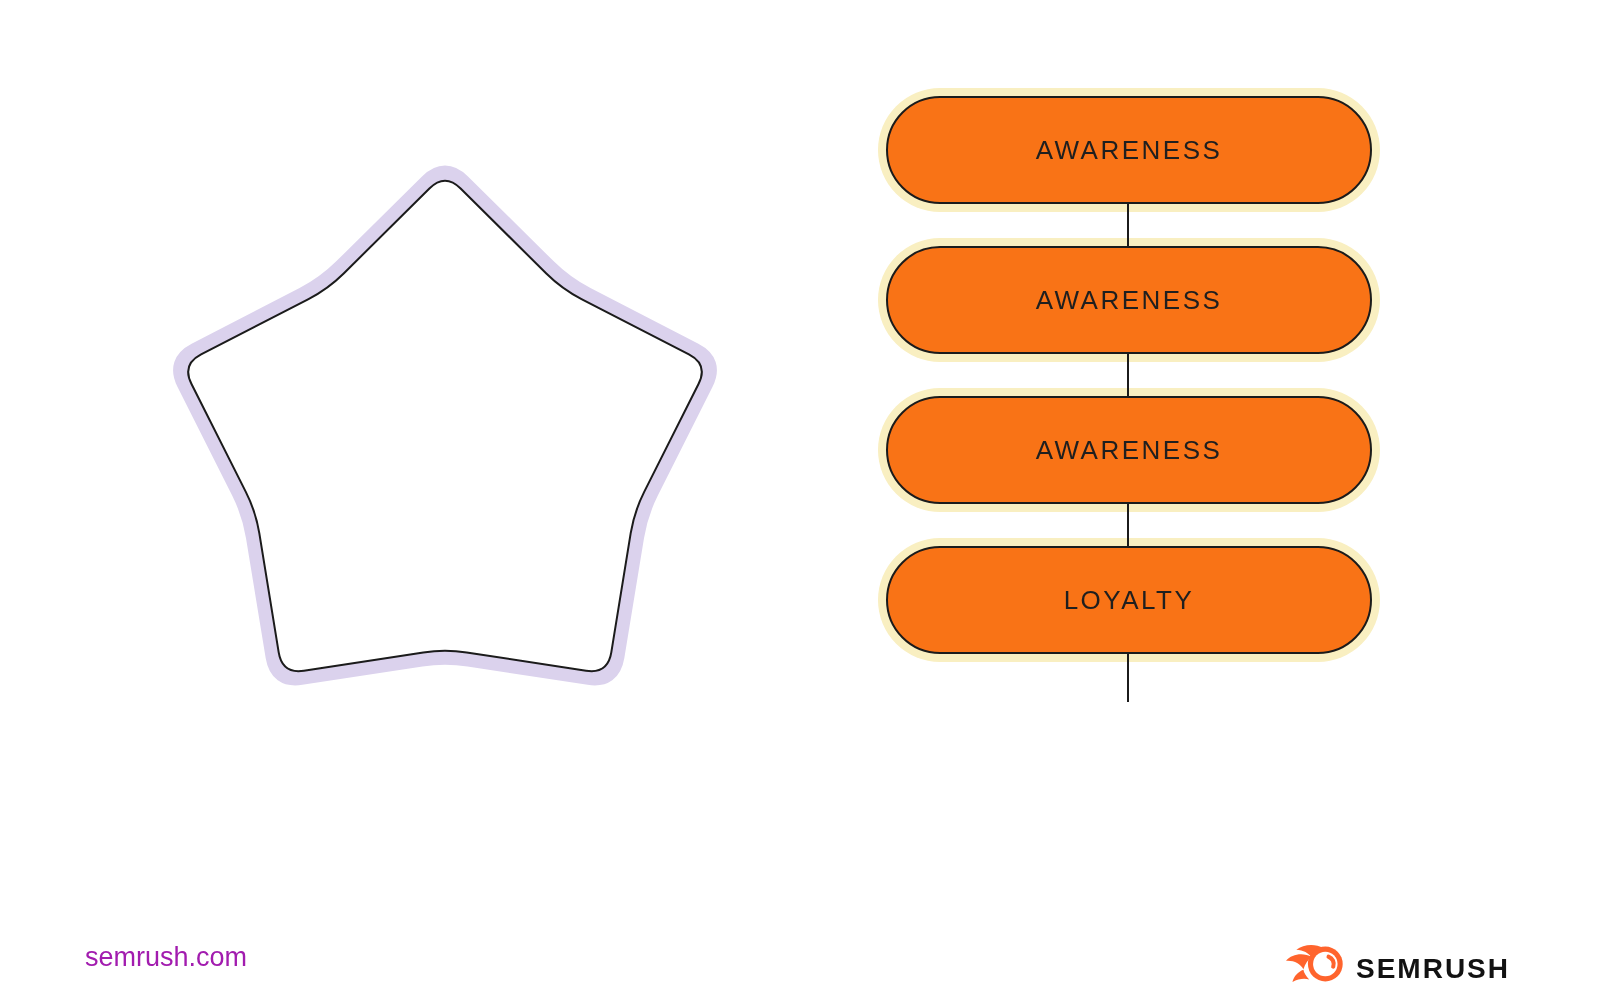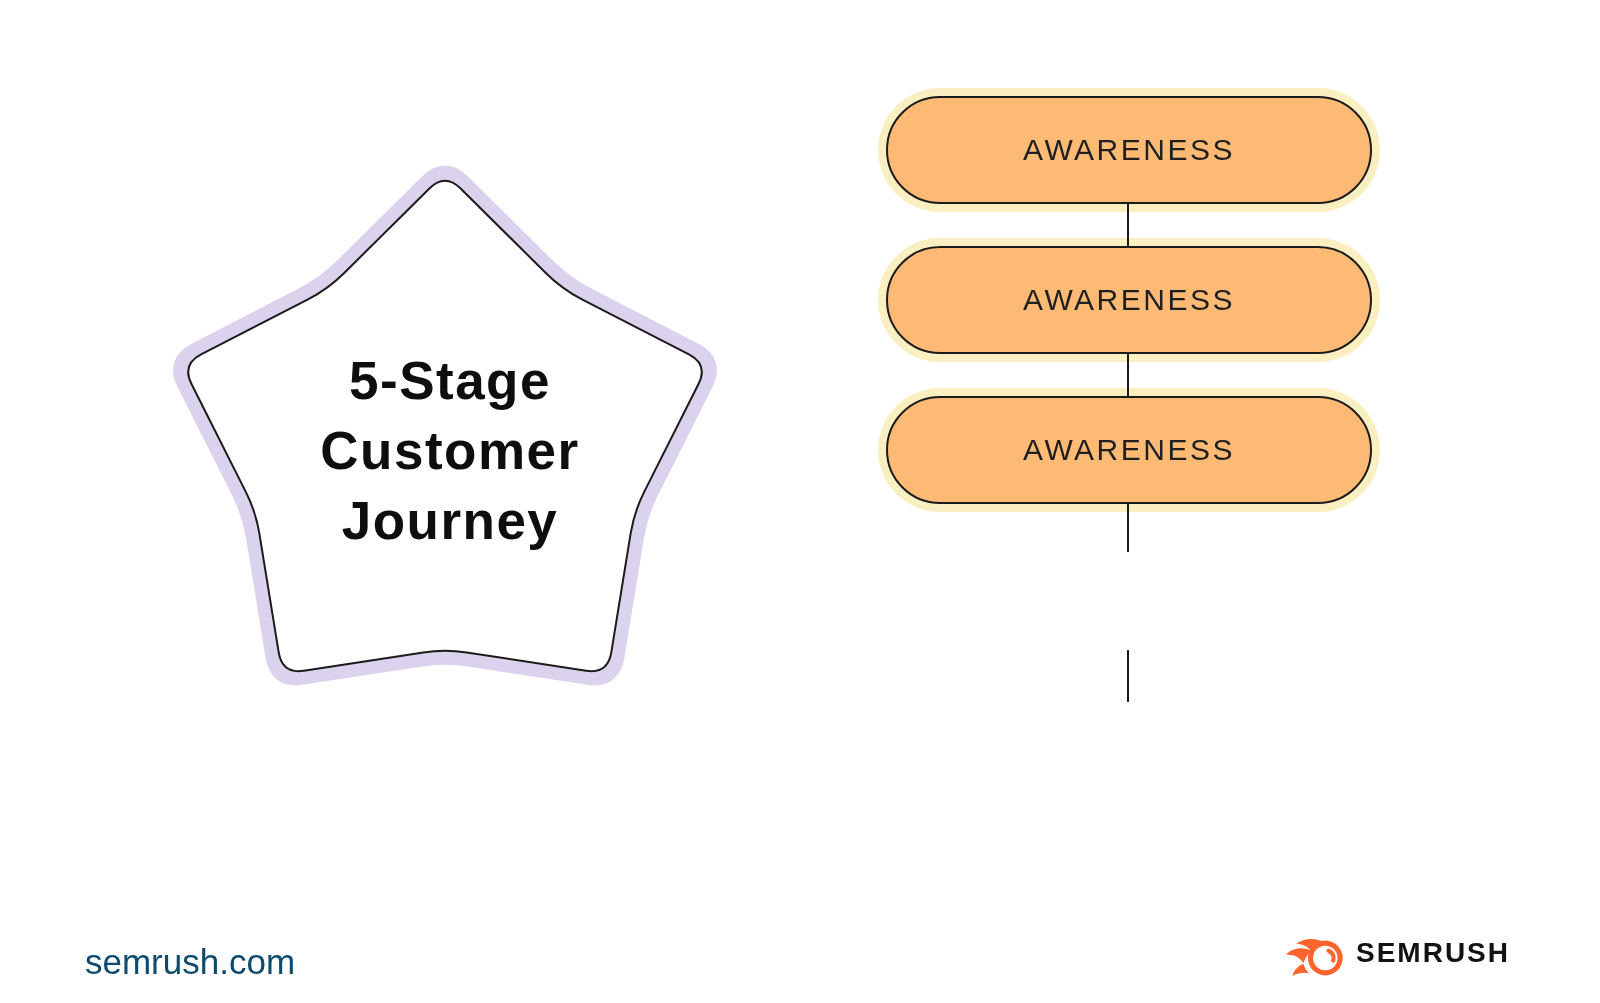--- a/index.html
+++ b/index.html
@@ -58,27 +58,27 @@
     background: var(--stage-halo, #F9EFC1);
     border-radius: 64px;
     padding: 8px;
     box-sizing: border-box;
   }
   .stage-inner {
     position: relative;
     z-index: 2;
     height: 108px;
     box-sizing: border-box;
-    background: #fdba74;
+    background: #f97316;
     border: 2px solid #1b1b1b;
     border-radius: 54px;
     display: flex;
     align-items: center;
     justify-content: center;
-    font-size: 30px;
+    font-size: 26px;
     font-weight: 400;
     letter-spacing: 2.5px;
     color: #1f1f1f;
   }
   .connector {
     position: absolute;
     left: 249px;
     width: 2px;
     height: 52px;
     background: #1b1b1b;
@@ -87,30 +87,30 @@
   .connector.c0 { top: 112px; }
   .connector.c1 { top: 262px; }
   .connector.c2 { top: 412px; }
   .connector.c3 { top: 562px; }
 
   
   .footer-site {
     position: absolute;
     left: 85px;
     top: 942px;
-    font-size: 35px;
-    color: #0c4a6e;
+    font-size: 27px;
+    color: #a21caf;
   }
   .brand {
     position: absolute;
     left: 1286px;
     top: 937px;
     height: 48px;
     display: flex;
-    align-items: flex-start;
+    align-items: flex-end;
     gap: 12px;
   }
   .brand-icon-svg {
     width: 58px;
     height: 42px;
     display: block;
   }
   .brand-word {
     font-size: 28px;
     font-weight: bold;
@@ -121,41 +121,39 @@
 </head>
 <body>
 
 <div class="canvas">
 
   <div class="star-block">
     <svg class="star-svg" viewBox="0 0 580 560" aria-hidden="true">
       <path fill="#ffffff" style="stroke: var(--star-halo, #DBD2ED);" stroke-width="16" stroke-linejoin="round" d="M267.9 31.9 Q285.0 15.0 302.1 31.9 L388.4 117.3 Q405.5 134.2 426.8 145.2 L534.7 200.9 Q556.1 211.9 545.3 233.4 L490.7 341.9 Q480.0 363.3 476.1 387.0 L456.4 506.9 Q452.5 530.6 428.8 526.9 L308.7 508.6 Q285.0 505.0 261.3 508.6 L141.2 526.9 Q117.5 530.6 113.6 506.9 L93.9 387.0 Q90.0 363.3 79.3 341.9 L24.7 233.4 Q13.9 211.9 35.3 200.9 L143.2 145.2 Q164.5 134.2 181.6 117.3 Z"></path>
       <path fill="#ffffff" stroke="#1b1b1b" stroke-width="2" stroke-linejoin="round" d="M269.4 38.5 Q285.0 23.0 300.6 38.5 L386.3 123.5 Q402.0 139.0 421.5 149.1 L528.9 204.3 Q548.4 214.4 538.5 234.0 L484.2 341.9 Q474.3 361.5 470.7 383.2 L451.3 502.4 Q447.8 524.1 426.1 520.7 L306.7 502.4 Q285.0 499.0 263.3 502.4 L143.9 520.7 Q122.2 524.1 118.7 502.4 L99.3 383.2 Q95.7 361.5 85.8 341.9 L31.5 234.0 Q21.6 214.4 41.1 204.3 L148.5 149.1 Q168.0 139.0 183.7 123.5 Z"></path>
     </svg>
-    <div class="star-title">
-      <span class="line">5-Stage</span>
-      <span class="line">Customer</span>
-      <span class="line">Journey</span>
-    </div>
   </div>
 
   <div class="stage-list">
     <div class="connector c0"></div>
     <div class="connector c1"></div>
     <div class="connector c2"></div>
     <div class="connector c3"></div>
 
     <div class="stage-pill">
       <div class="stage-inner">AWARENESS</div>
     </div>
     <div class="stage-pill">
       <div class="stage-inner">AWARENESS</div>
     </div>
     <div class="stage-pill">
       <div class="stage-inner">AWARENESS</div>
+    </div>
+    <div class="stage-pill">
+      <div class="stage-inner">LOYALTY</div>
     </div>
   </div>
 
   <div class="footer-site">semrush.com</div>
 
   <div class="brand">
     <svg class="brand-icon-svg" viewBox="0 0 90 64" aria-hidden="true">
 
       <path style="fill: var(--brand-color, #FF642D);" d="M58 7 C45 0 27 1 16 10 C27 10.5 35 15 40 22 C45 14 51 9 58 7 Z"></path>
       <path style="fill: var(--brand-color, #FF642D);" d="M40 21 C27 14 9 16 0 27 C12 26 22 31 27 40 C30 31 34 25 40 21 Z"></path>

